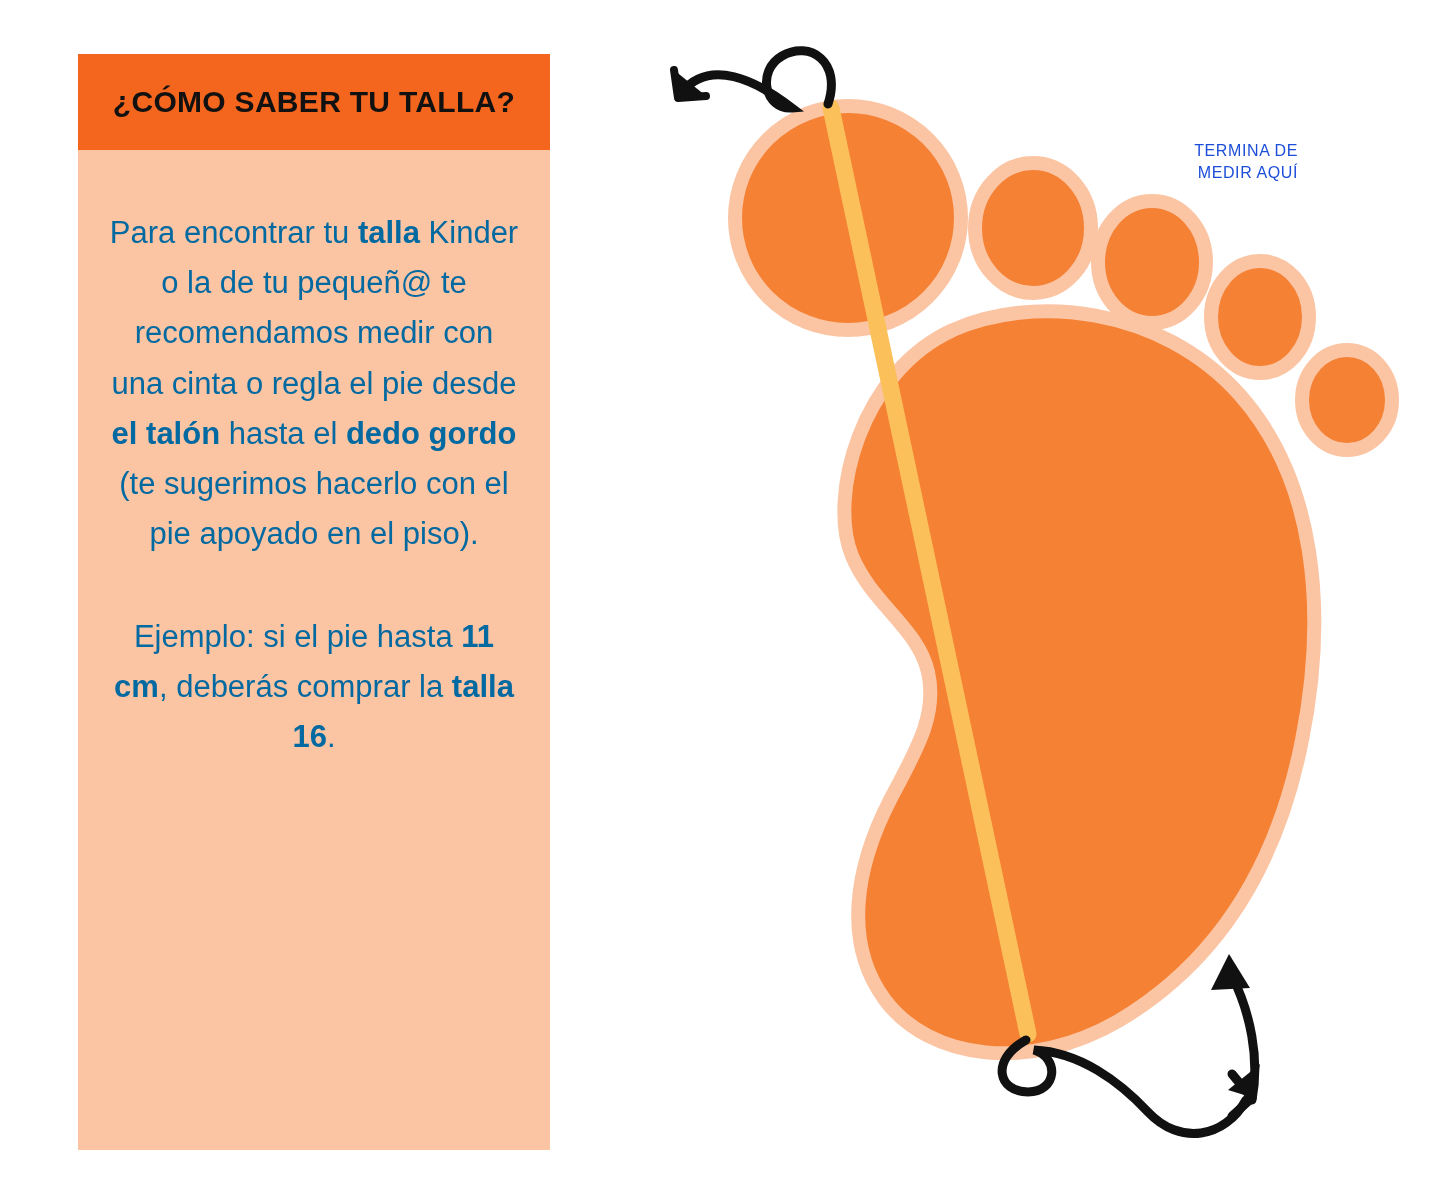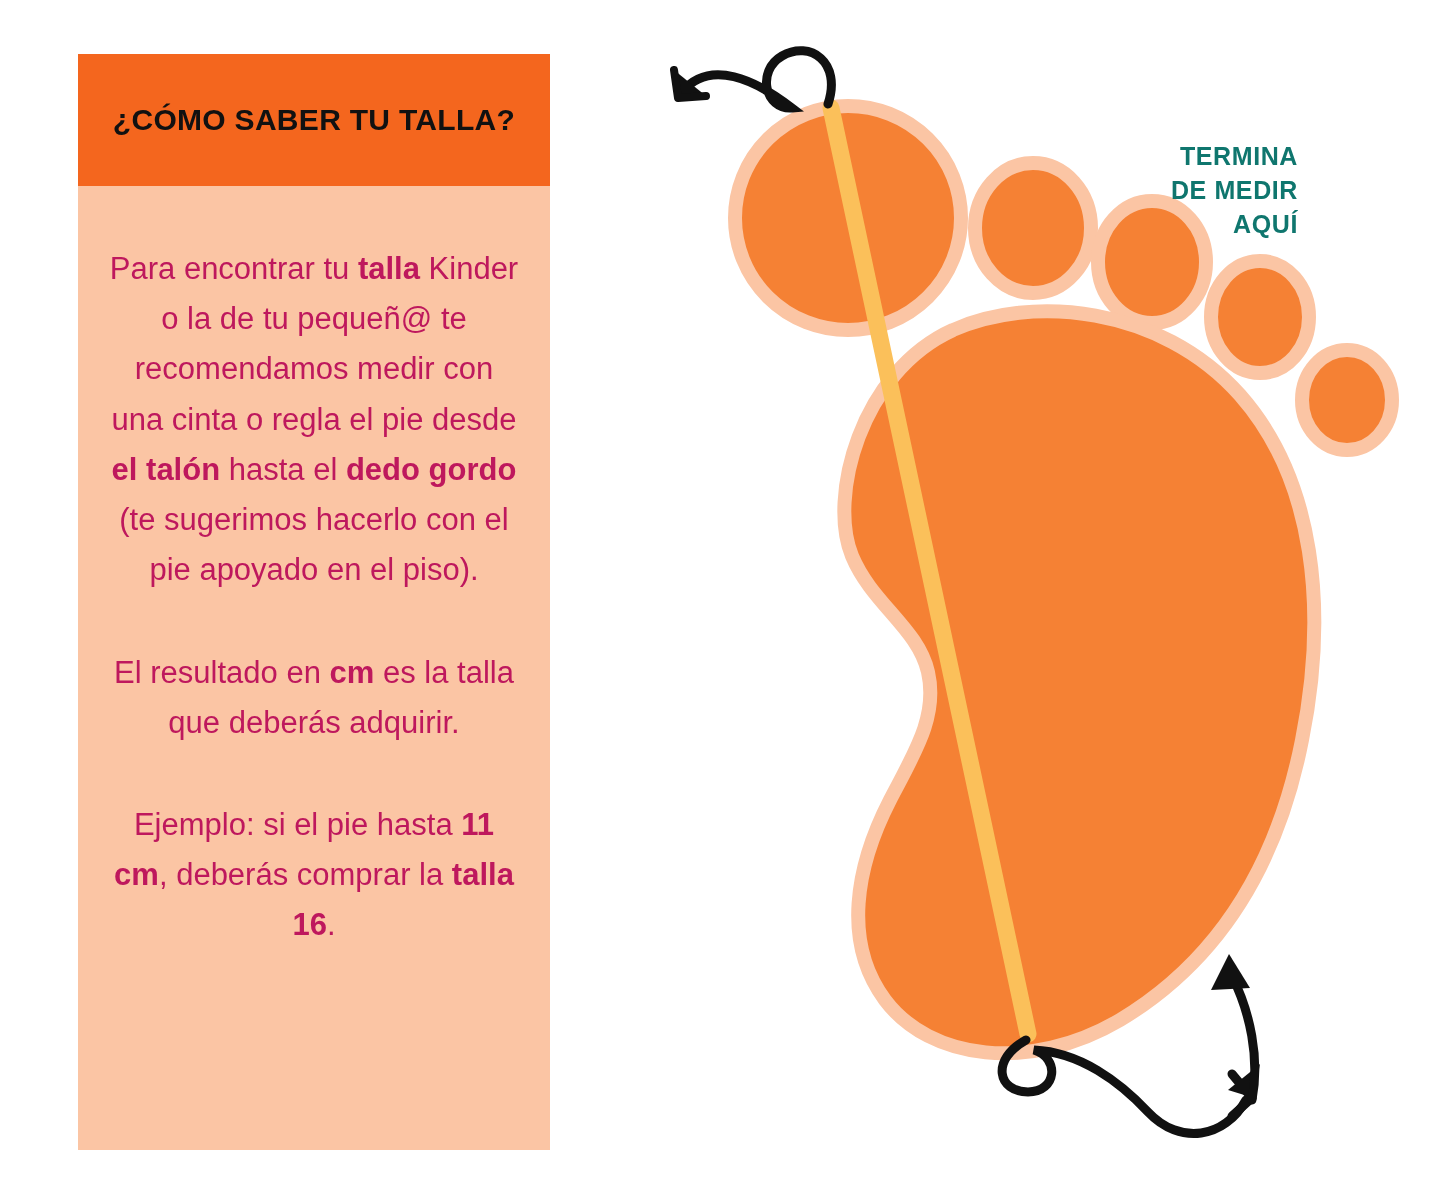--- a/index.html
+++ b/index.html
@@ -21,21 +21,21 @@
     position: absolute;
     left: 78px;
     top: 54px;
     width: 472px;
     height: 1096px;
     display: flex;
     flex-direction: column;
   }
   #panel-header {
     background: #f4661e;
-    height: 132px;
+    height: 96px;
     display: flex;
     align-items: center;
     justify-content: center;
     box-sizing: border-box;
   }
   #panel-header .title {
     font-size: 30px;
     font-weight: bold;
     letter-spacing: 0.3px;
     color: #111111;
@@ -44,21 +44,21 @@
   #panel-body {
     background: #fbc5a4;
     flex: 1;
     box-sizing: border-box;
     padding: 58px 28px 24px 28px;
     text-align: center;
   }
   .para {
     font-size: 31px;
     line-height: 1.62;
-    color: #be185d;
+    color: #0369a1;
     margin: 0;
   }
   .para + .para {
     margin-top: 52px;
   }
   .para b {
     font-weight: bold;
   }
 
   
@@ -68,45 +68,44 @@
     top: 0;
     width: 885px;
     height: 1196px;
   }
   #foot-figure svg {
     display: block;
   }
 
   .callout {
     position: absolute;
-    font-size: 25px;
-    font-weight: bold;
+    font-size: 16px;
+    font-weight: normal;
     letter-spacing: 0.6px;
     line-height: 1.35;
-    color: #0f766e;
+    color: #1d4ed8;
   }
   #callout-top {
     left: 588px;
     top: 140px;
     width: 150px;
     text-align: right;
   }
 </style>
 </head>
 <body>
 
 <div id="info-panel">
 
   <div id="panel-header" style="background: rgb(244, 102, 30);">
     <div class="title">¿CÓMO SABER TU TALLA?</div>
   </div>
 
   <div id="panel-body" style="background: rgb(251, 197, 164);">
     <p class="para" id="para-1"><span>Para encontrar tu </span><b>talla</b><span> Kinder o la de tu pequeñ@ te recomendamos medir con una cinta o regla el pie desde </span><b>el talón</b><span> hasta el </span><b>dedo gordo</b><span> (te sugerimos hacerlo con el pie apoyado en el piso).</span></p>
-    <p class="para" id="para-2"><span>El resultado en </span><b>cm</b><span> es la talla que deberás adquirir.</span></p>
     <p class="para" id="para-3"><span>Ejemplo: si el pie hasta </span><b>11 cm</b><span>, deberás comprar la </span><b>talla 16</b><span>.</span></p>
   </div>
 
 </div>
 
 <div id="foot-figure">
 
   <svg width="885" height="1196" viewBox="0 0 885 1196" xmlns="http://www.w3.org/2000/svg">
 
     <ellipse cx="288" cy="218" rx="113" ry="112" fill="#F58134" stroke="#FBC5A4" stroke-width="14"></ellipse>

